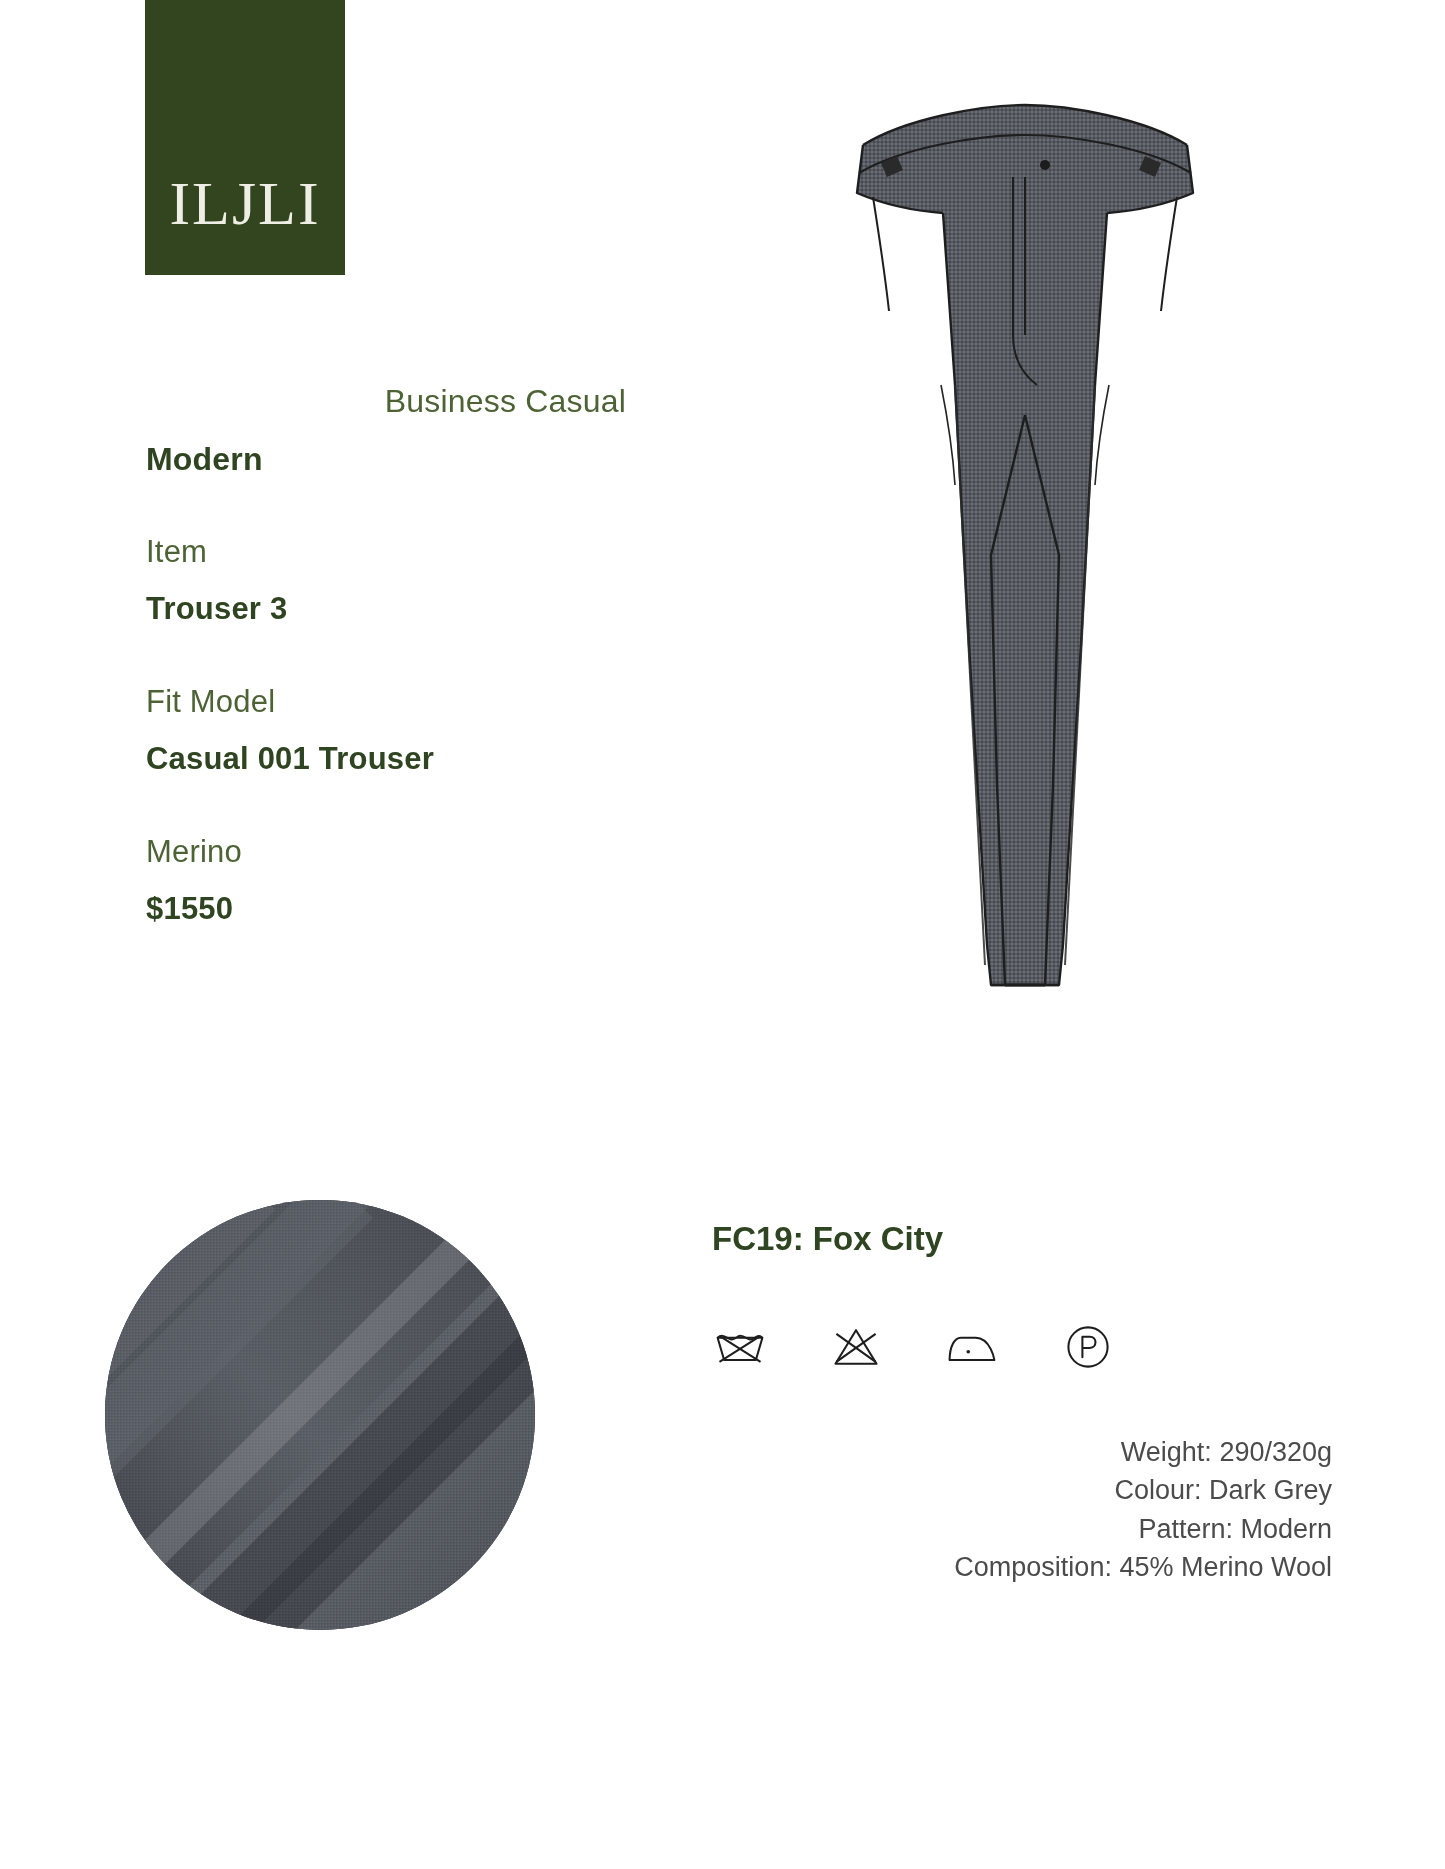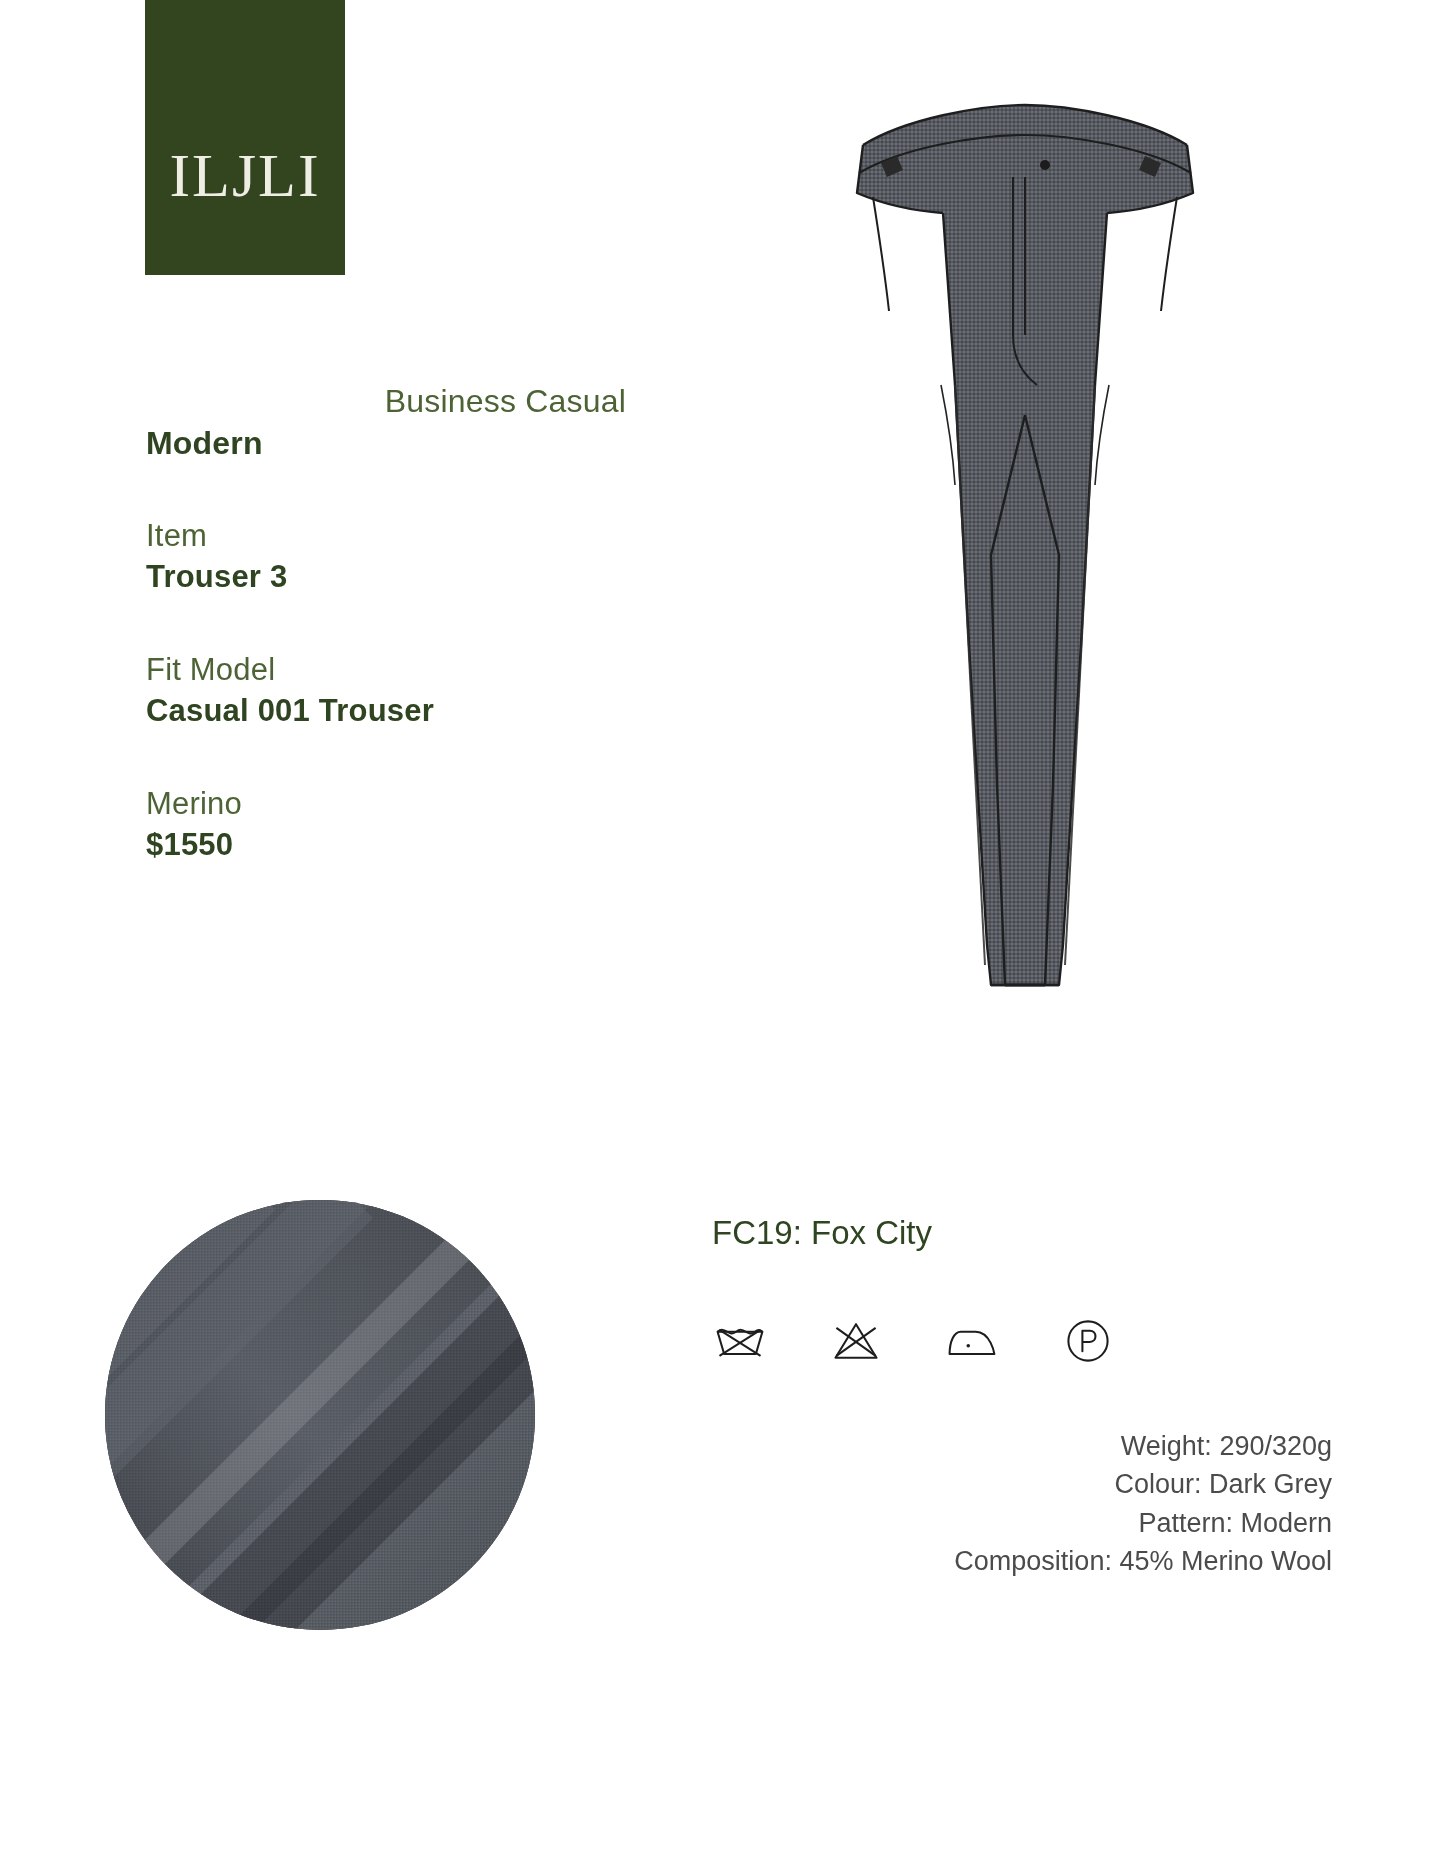--- a/index.html
+++ b/index.html
@@ -22,21 +22,21 @@
     left: 145px;
     top: 0;
     width: 200px;
     height: 275px;
     background: #33451f;
   }
   .logo-mark {
     position: absolute;
     left: 0;
     right: 0;
-    top: 144px;
+    top: 172px;
     text-align: center;
     color: #efeee4;
     font-family: "Liberation Serif", serif;
     font-size: 62px;
     letter-spacing: 2px;
     line-height: 1;
     font-weight: 400;
   }
 
   
@@ -56,21 +56,21 @@
     font-weight: 400;
     line-height: 1.32;
     letter-spacing: 0.2px;
   }
   .field .value {
     font-size: 31px;
     color: #2f4420;
     font-weight: bold;
     line-height: 1.32;
     letter-spacing: 0.2px;
-    margin-top: 0;
+    margin-top: 16px;
   }
   .field.big .label { font-size: 32px; text-align: right; }
   .field.big .value { font-size: 32px; }
 
   
   .trouser-wrap {
     position: absolute;
     left: 845px;
     top: 85px;
     width: 360px;
@@ -100,23 +100,23 @@
   }
   .fabric-col .label {
     font-size: 32px;
     color: #4d6336;
     font-weight: 400;
     line-height: 1.3;
   }
   .fabric-col .value {
     font-size: 33px;
     color: #2f4420;
-    font-weight: normal;
+    font-weight: bold;
     line-height: 1.3;
-    margin-top: 2px;
+    margin-top: 8px;
   }
   .care-row {
     margin-top: 58px;
     display: flex;
     gap: 60px;
     align-items: center;
   }
   .care-icon { width: 56px; height: 56px; }
   .care-icon svg { display: block; width: 100%; height: 100%; }
 

